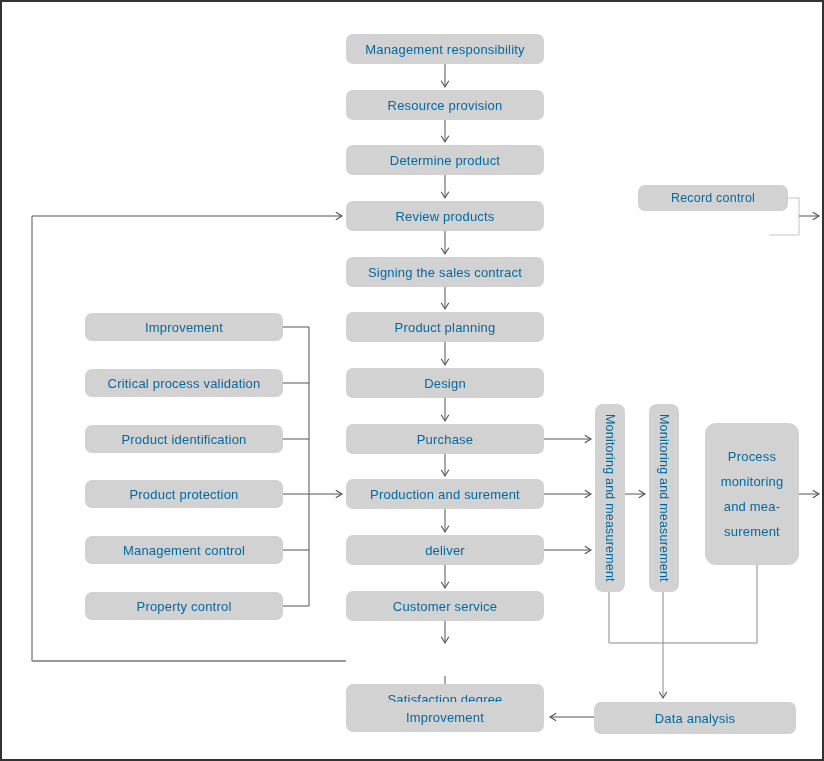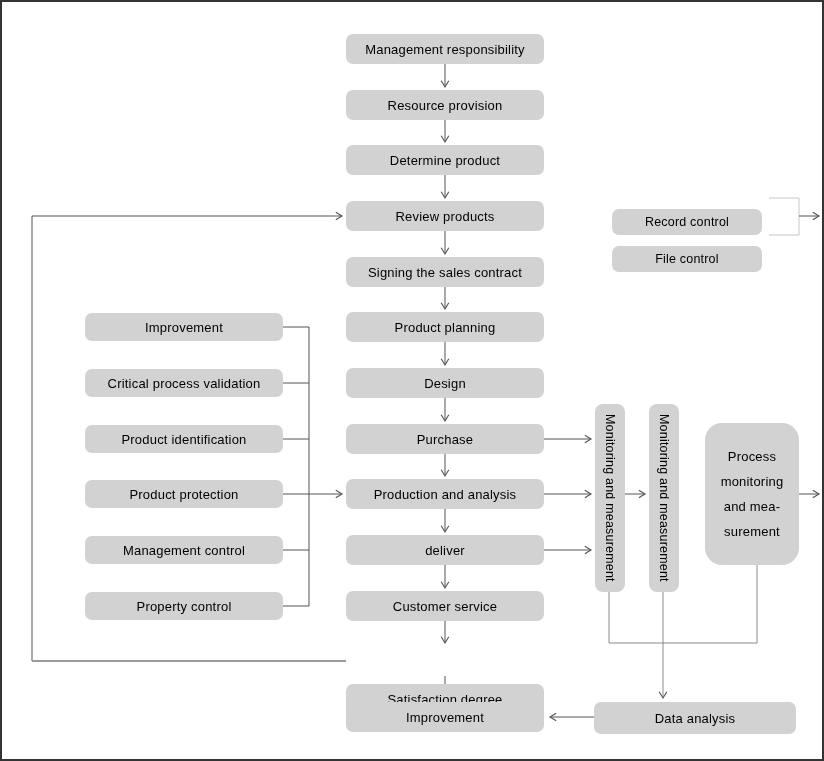--- a/index.html
+++ b/index.html
@@ -11,36 +11,36 @@
     background:#ffffff;
     font-family:"Liberation Sans", sans-serif;
     overflow:hidden;
   }
   #wires{position:absolute;left:0;top:0;width:824px;height:761px;}
   .node{
     position:absolute;
     background:#d2d2d2;
     border-radius:7px;
     display:flex;align-items:center;justify-content:center;
-    font-size:13px;color:#000000;
+    font-size:13px;color:#0369a1;
     text-align:left;
     letter-spacing:.2px;
   }
   .cbox{left:344px;width:198px;height:30px;}
   .lbox{left:83px;width:198px;height:28px;}
-  .sbox{left:610px;width:150px;height:26px;font-size:12.5px;margin-top:24px;}
+  .sbox{left:636px;width:150px;height:26px;font-size:12.5px;}
   .vbox{
     top:402px;width:30px;height:188px;
     writing-mode:vertical-rl;
     font-size:12.5px;
     border-radius:8px;
   }
   .pbox{
     left:703px;top:421px;width:94px;height:142px;
-    border-radius:17px;
+    border-radius:11px;
     flex-direction:column;
     line-height:25px;
   }
   .dbox{left:592px;top:700px;width:202px;height:32px;}
 </style>
 </head>
 <body>
 
 <div id="frame">
 
@@ -107,35 +107,34 @@
   </svg>
 
   <div class="node cbox" style="top:32px">Management responsibility</div>
   <div class="node cbox" style="top:88px">Resource provision</div>
   <div class="node cbox" style="top:143px">Determine product</div>
   <div class="node cbox" style="top:199px">Review products</div>
   <div class="node cbox" style="top:255px">Signing the sales contract</div>
   <div class="node cbox" style="top:310px">Product planning</div>
   <div class="node cbox" style="top:366px">Design</div>
   <div class="node cbox" style="top:422px">Purchase</div>
-  <div class="node cbox" style="top:477px">Production and analysis</div>
+  <div class="node cbox" style="top:477px">Production and surement</div>
   <div class="node cbox" style="top:533px">deliver</div>
   <div class="node cbox" style="top:589px">Customer service</div>
   <div class="node cbox" style="top:682px">Satisfaction degree</div>
   <div class="node cbox" style="top:700px">Improvement</div>
 
   <div class="node lbox" style="top:311px">Improvement</div>
   <div class="node lbox" style="top:367px">Critical process validation</div>
   <div class="node lbox" style="top:423px">Product identification</div>
   <div class="node lbox" style="top:478px">Product protection</div>
   <div class="node lbox" style="top:534px">Management control</div>
   <div class="node lbox" style="top:590px">Property control</div>
 
   <div class="node sbox" style="top:183px">Record control</div>
-  <div class="node sbox" style="top:220px">File control</div>
 
   <div class="node vbox" style="left:593px">Monitoring and measurement</div>
   <div class="node vbox" style="left:647px">Monitoring and measurement</div>
 
   <div class="node pbox">
     <div>Process</div>
     <div>monitoring</div>
     <div>and mea-</div>
     <div>surement</div>
   </div>

